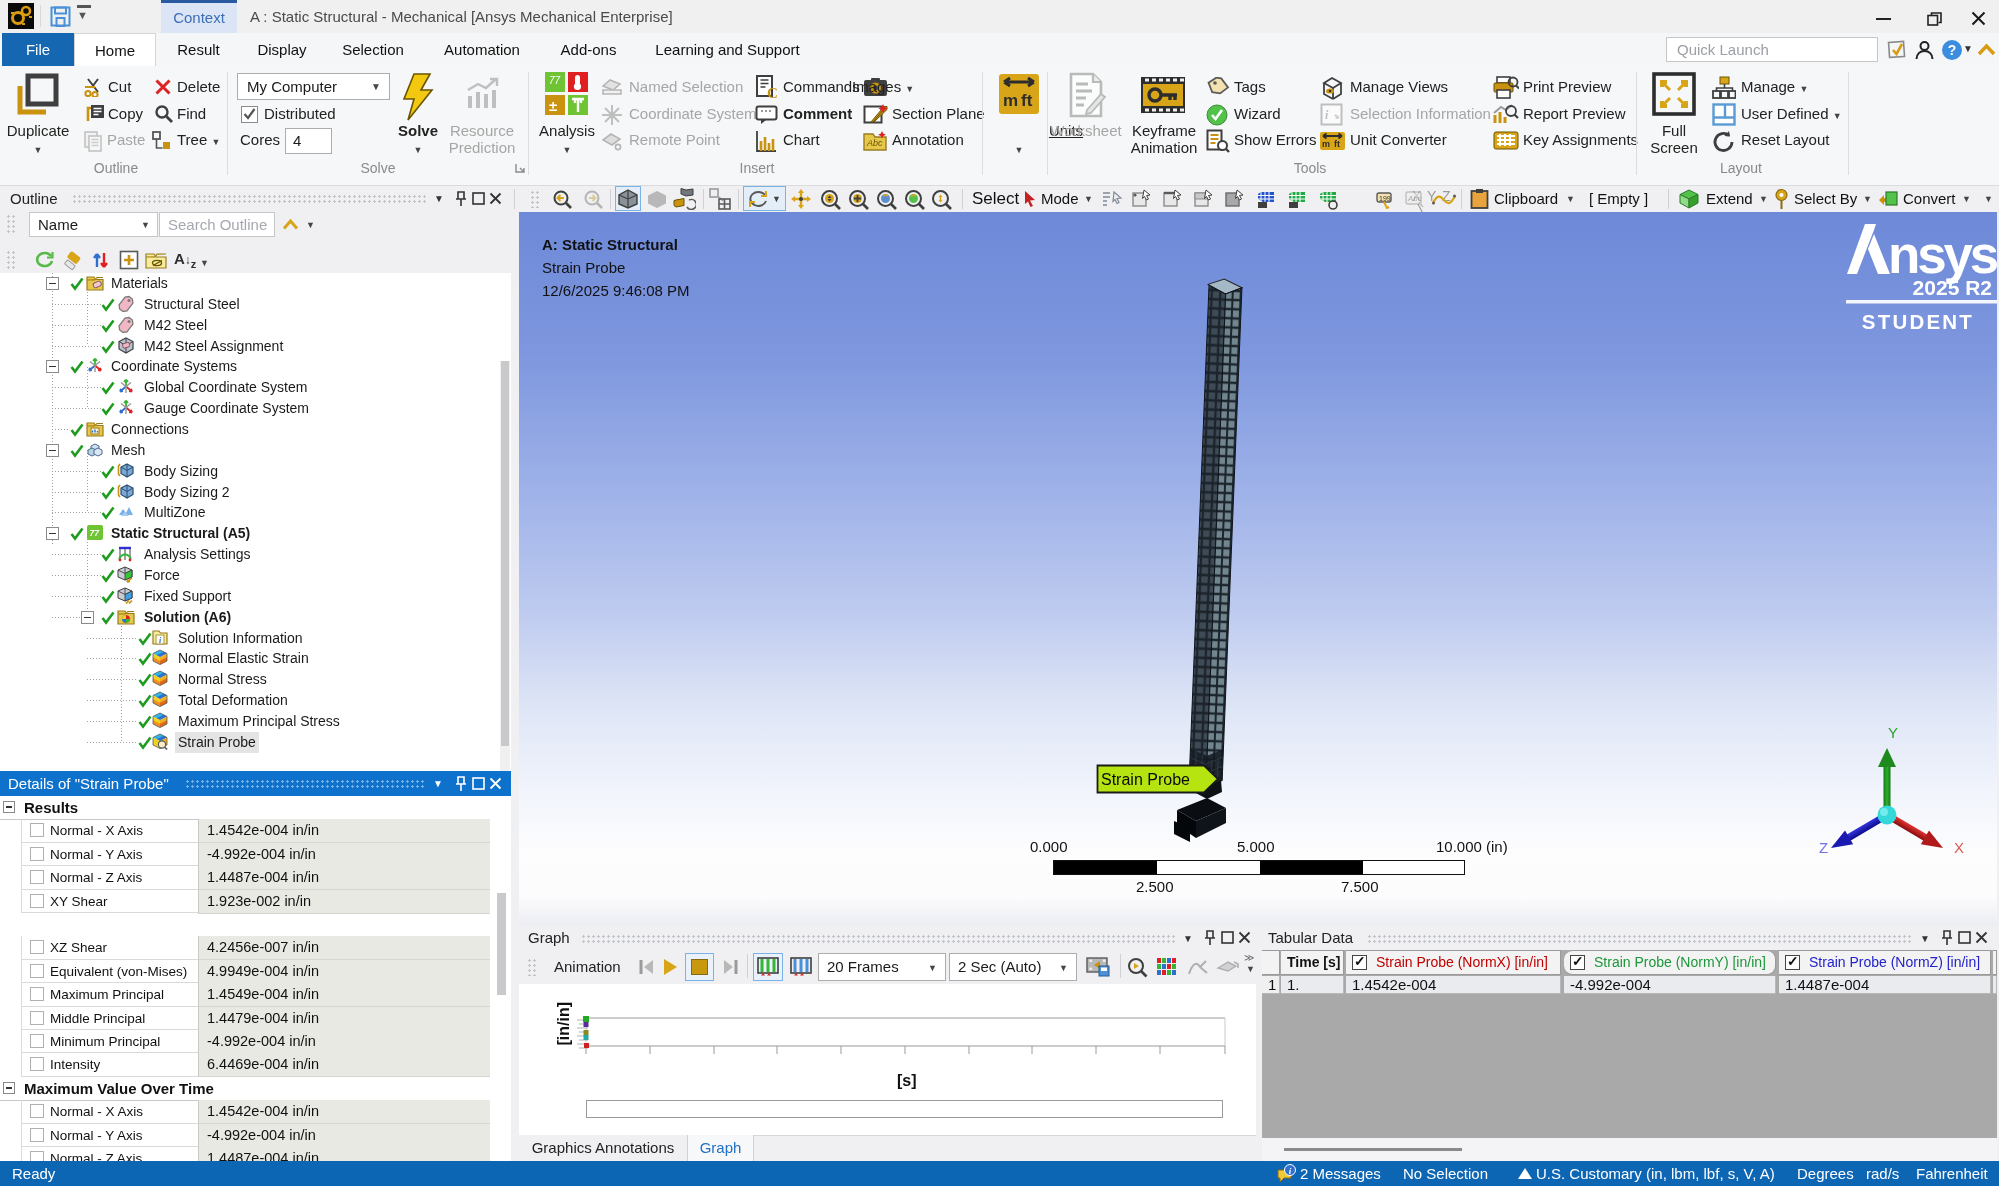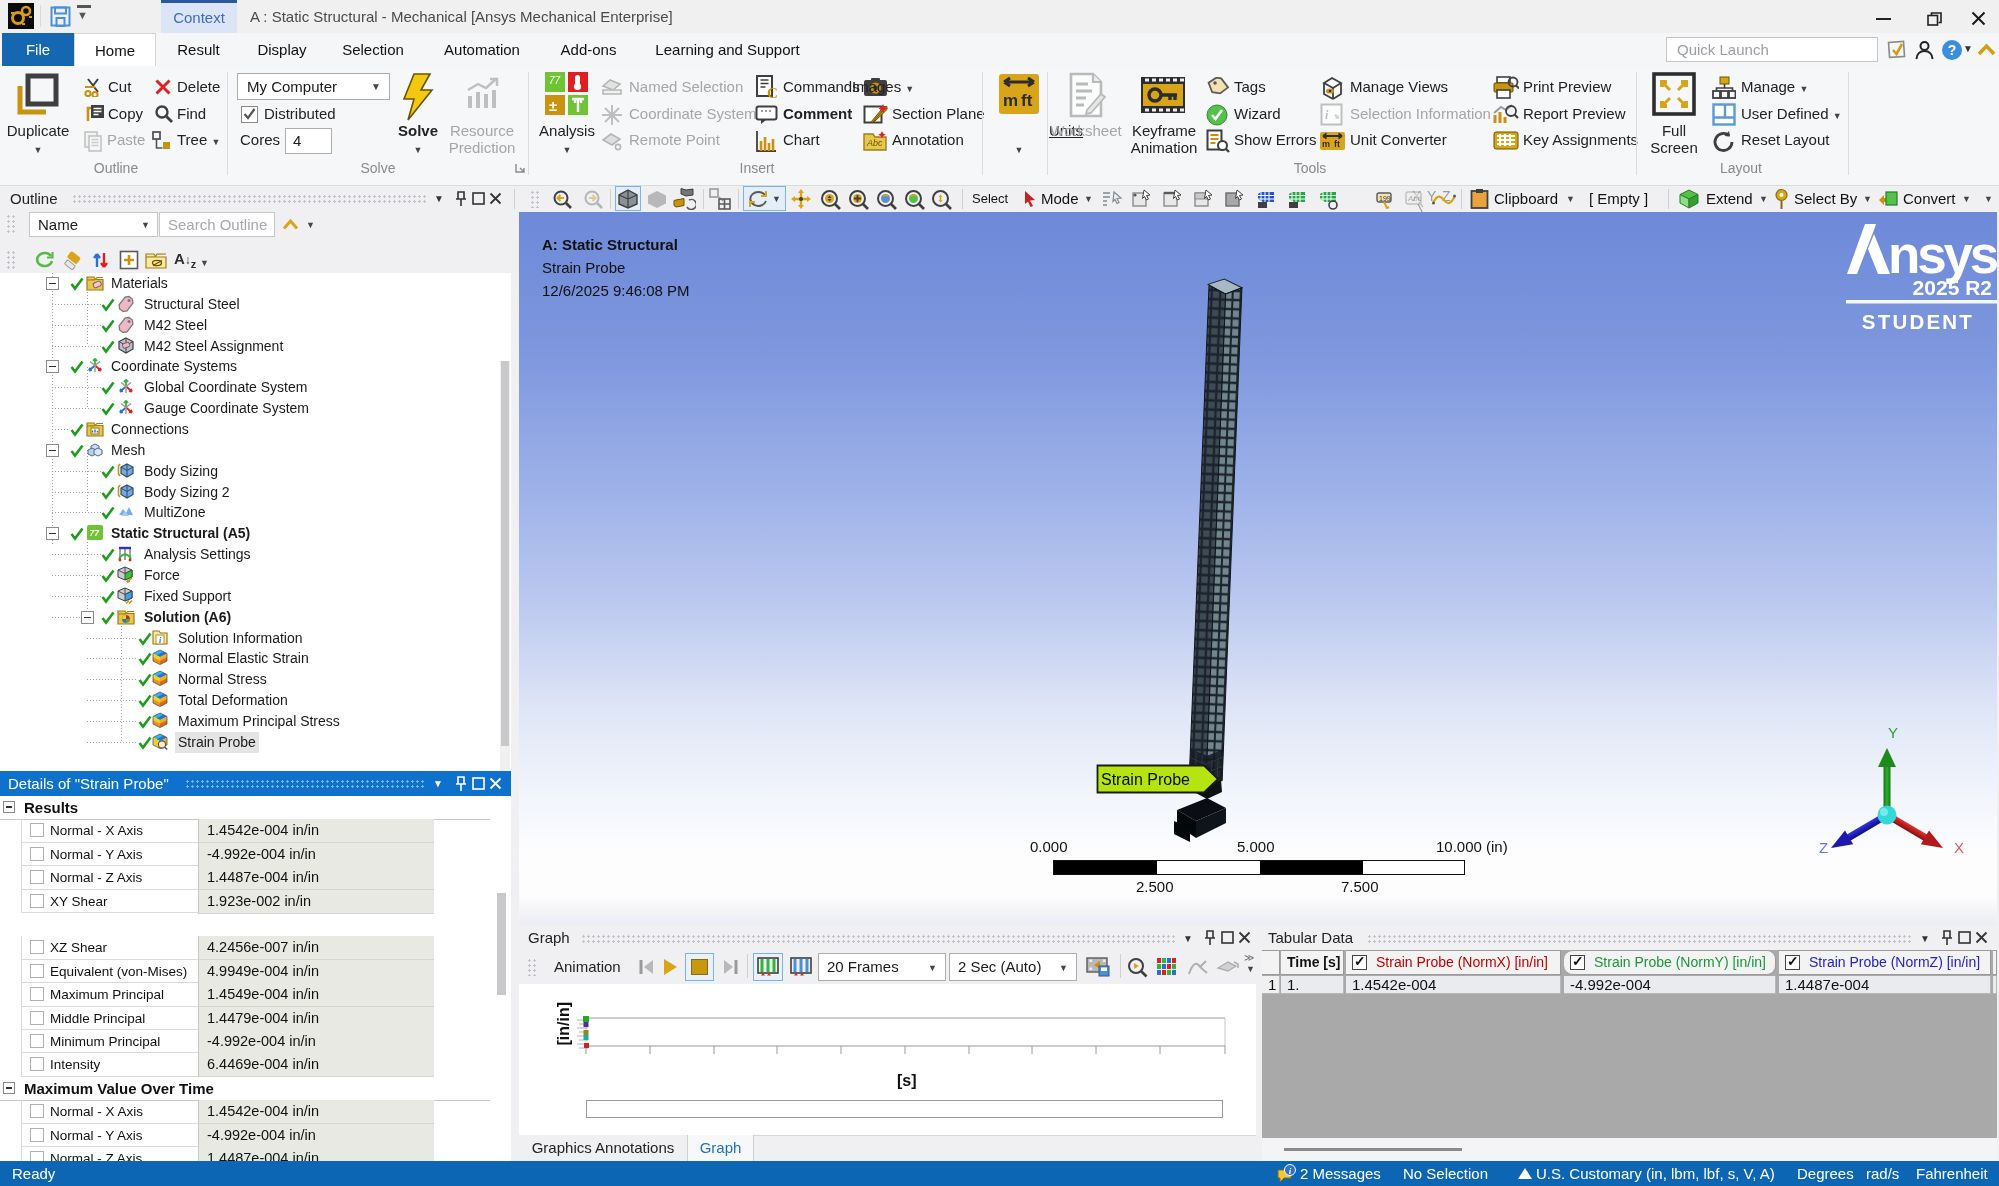--- a/index.html
+++ b/index.html
@@ -48,21 +48,21 @@
   .tsel { background:#e4e4e4; }
   
   #detbody { position:absolute; left:0; top:0; width:511px; height:390px; background:transparent; font-size:15px;text-decoration:underline; }
   .dsec { position:absolute; left:0; width:490px; border-bottom:1px solid #c8c8c8; background:#fff; }
   .dminus { position:absolute; left:3px; top:5px; width:12px; height:12px; border:1px solid #8a8a8a; background:#fff; box-sizing:border-box; }
   .dminus i { position:absolute; left:2px; top:4px; width:6px; height:1.5px; background:#333; }
   .dsectxt { position:absolute; left:24px; top:0; line-height:23px; font-weight:bold; color:#111; }
   .drow { position:absolute; left:0; width:490px; box-sizing:border-box; }
   .drow .dcb { position:absolute; left:30px; top:4px; width:14px; height:14px; border:1px solid #b0b0b0; background:#fff; box-sizing:border-box; }
   .drow .dlab { position:absolute; left:50px; top:0; line-height:23px; color:#111; font-size:13.5px; }
-  .drow .dval { position:absolute; left:198px; top:0; width:236px; line-height:23px; color:#111; font-size:14.5px; background:#e9e9e4; border-left:1px solid #c8c8c8; border-bottom:1px solid #d6d6d0; padding-left:8px; box-sizing:border-box; }
+  .drow .dval { position:absolute; left:198px; top:0; width:292px; line-height:23px; color:#111; font-size:14.5px; background:#e9e9e4; border-left:1px solid #c8c8c8; border-bottom:1px solid #d6d6d0; padding-left:8px; box-sizing:border-box; }
   .drow::after { content:""; position:absolute; left:21px; width:177px; top:0; bottom:0; border-bottom:1px solid #dadada; border-left:1px solid #dadada; box-sizing:border-box; }
 
   
   #viewport { position:absolute; left:519px; top:212px; width:1478px; height:713px;
     background:linear-gradient(to bottom,#6d89d8 0%, #7e97de 20%, #a0b3e9 40%, #bcc9ef 55%, #dfe6f6 70%, #f2f5fc 82%, #fdfdfe 90%, #fcfcfd 96%, #ecedf3 100%); }
 
   
   #graph { position:absolute; left:519px; top:926px; width:737px; height:235px; background:#f0f0f2; }
   #graphcontent { position:absolute; left:0; top:58px; width:737px; height:151px; background:#fff; }
   
@@ -482,21 +482,21 @@
         <circle cx="9.5" cy="9.5" r="4.5" fill="#52c24a"></circle>
         <path d="M7 7 a4.5 4.5 0 0 1 5 0" stroke="#d9a518" stroke-width="1.6" fill="none"></path>
       </svg>
     <svg class="abs" style="left:931px;top:3px;" width="21" height="21" viewBox="0 0 21 21">
         <circle cx="9.5" cy="9.5" r="7.5" fill="none" stroke="#3f3f3f" stroke-width="2"></circle>
         <path d="M15 15 l5 5" stroke="#3f3f3f" stroke-width="2.6"></path>
         <path d="M9.5 5.5 l2 2.5 h-4 z M9.5 13.5 l-2-2.5 h4 z" fill="#d9a518"></path>
         <path d="M9.5 8 v3" stroke="#d9a518" stroke-width="1.6"></path>
       </svg>
     <div class="abs" style="left:962px;top:3px;width:1px;height:20px;background:#d0d0d4;"></div>
-    <div class="abs" style="left:972px;top:0;line-height:25px;font-size:13px;color:#111;">Select</div>
+    <div class="abs" style="left:972px;top:0;line-height:25px;font-size:17px;color:#111;">Select</div>
     <svg class="abs" style="left:1022px;top:4px;" width="16" height="18" viewBox="0 0 16 18">
         <path d="M3 1 L13 10 L8 10.5 L11 16 L8.5 17 L6 11.5 L3 14 Z" fill="#c42222"></path>
       </svg>
     <div class="abs" style="left:1041px;top:0;line-height:25px;font-size:15px;color:#111;">Mode</div>
     <div class="abs" style="left:1084px;top:8px;font-size:9px;color:#444;">▼</div>
     <svg class="abs" style="left:1102px;top:3px;" width="21" height="20" viewBox="0 0 21 20" opacity="0.75">
         <path d="M1 4 h7 M1 8 h7 M1 12 h4 M1 16 h4" stroke="#5a6a7a" stroke-width="1.6"></path>
         <path d="M12 3 l7 6 l-4 .5 l2 4 l-2 1 l-2-4 l-2 2 z" fill="none" stroke="#5a6a7a" stroke-width="1.2"></path>
       </svg>
     <svg class="abs" style="left:1131px;top:3px;" width="21" height="20" viewBox="0 0 21 20">

